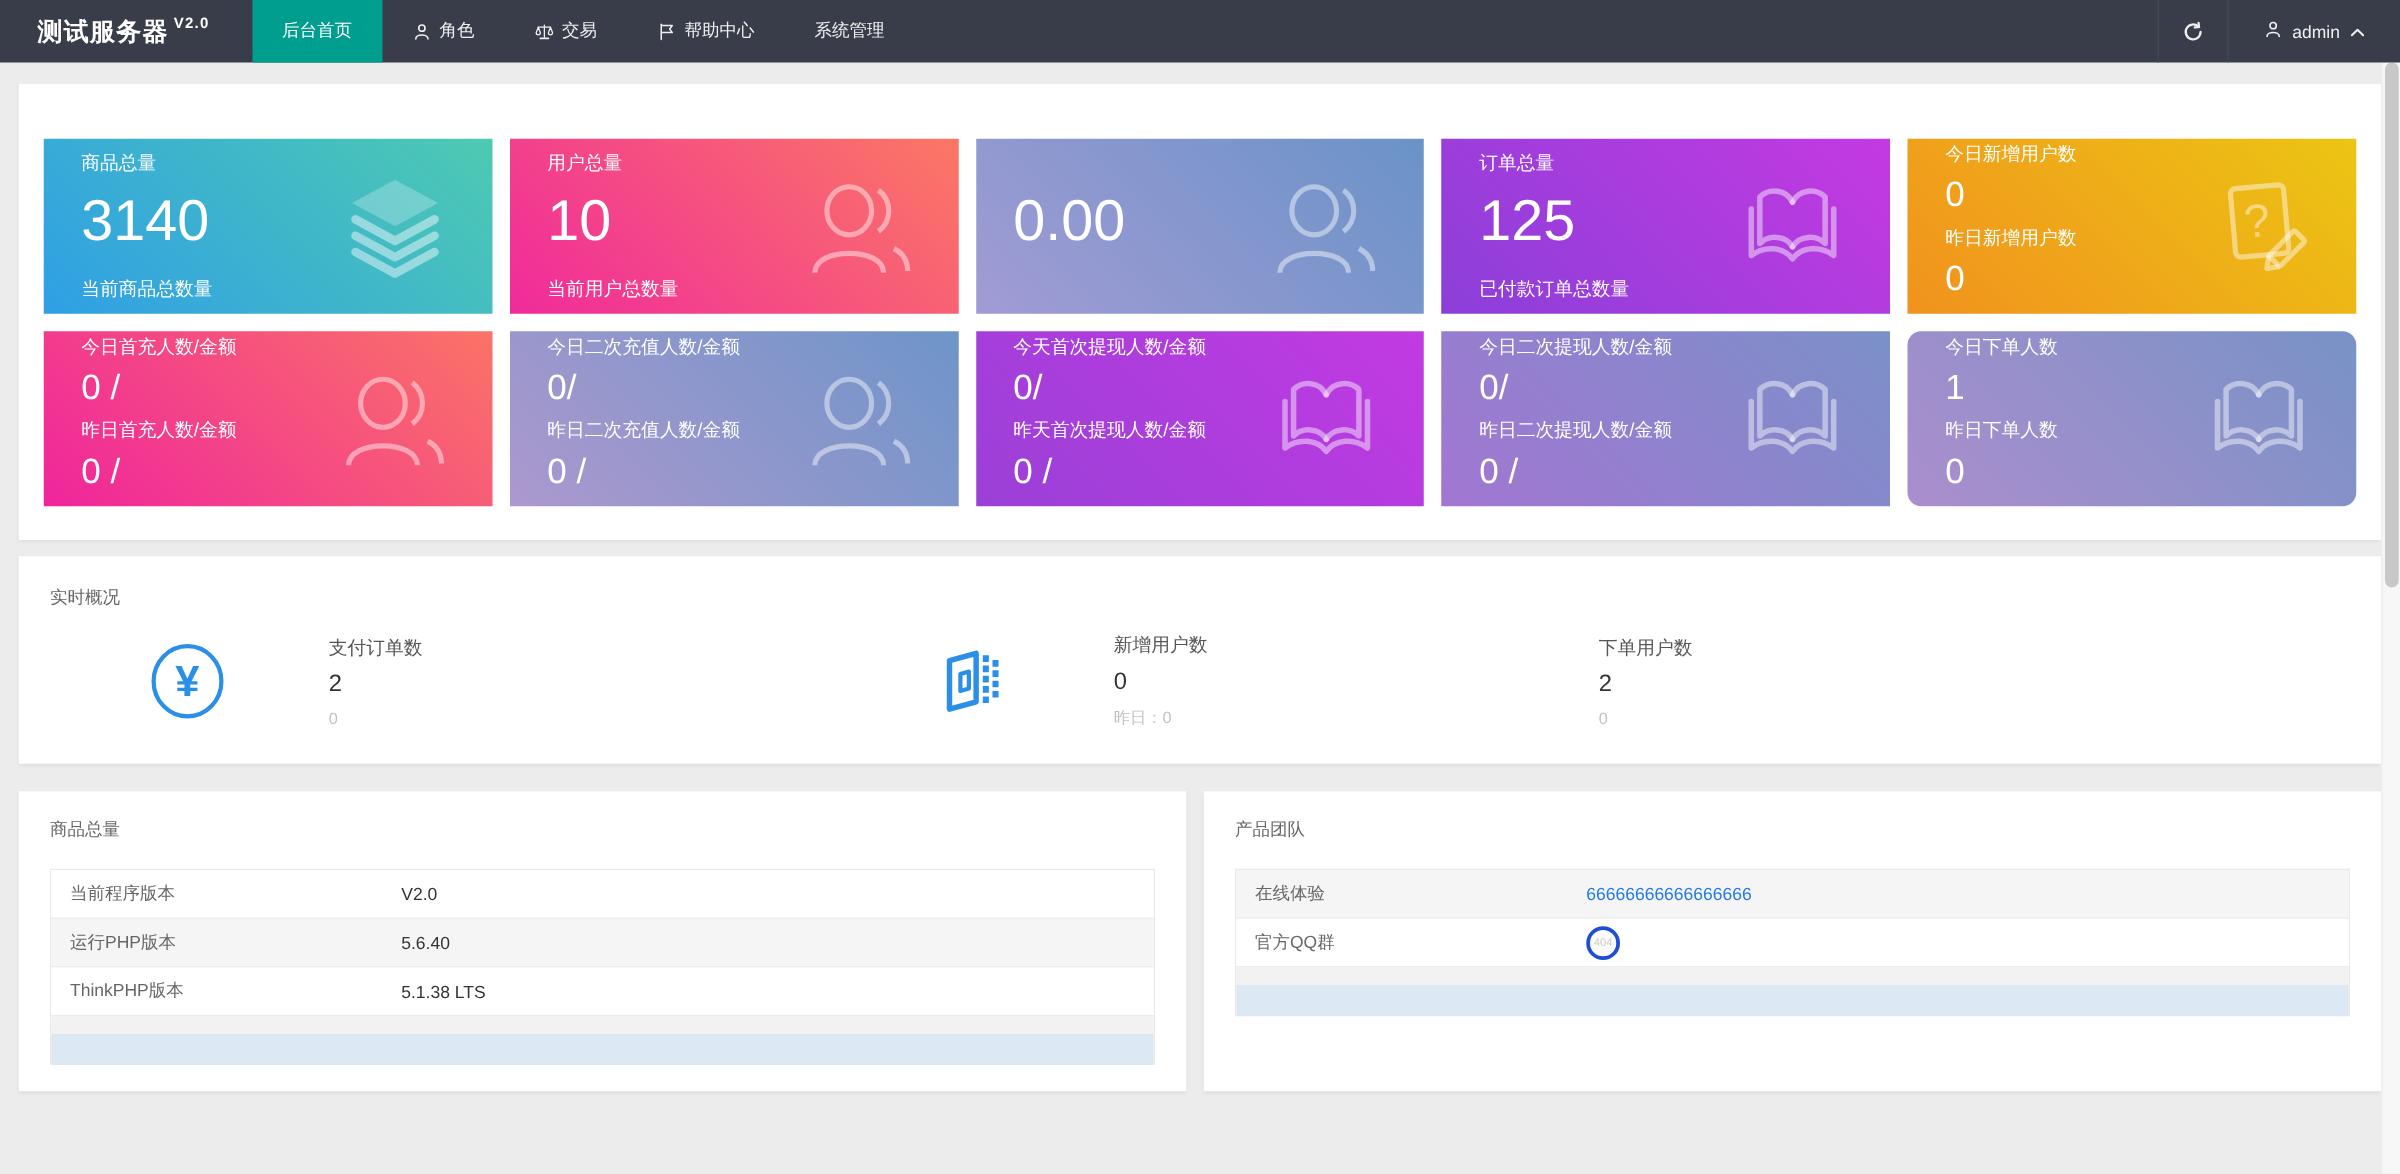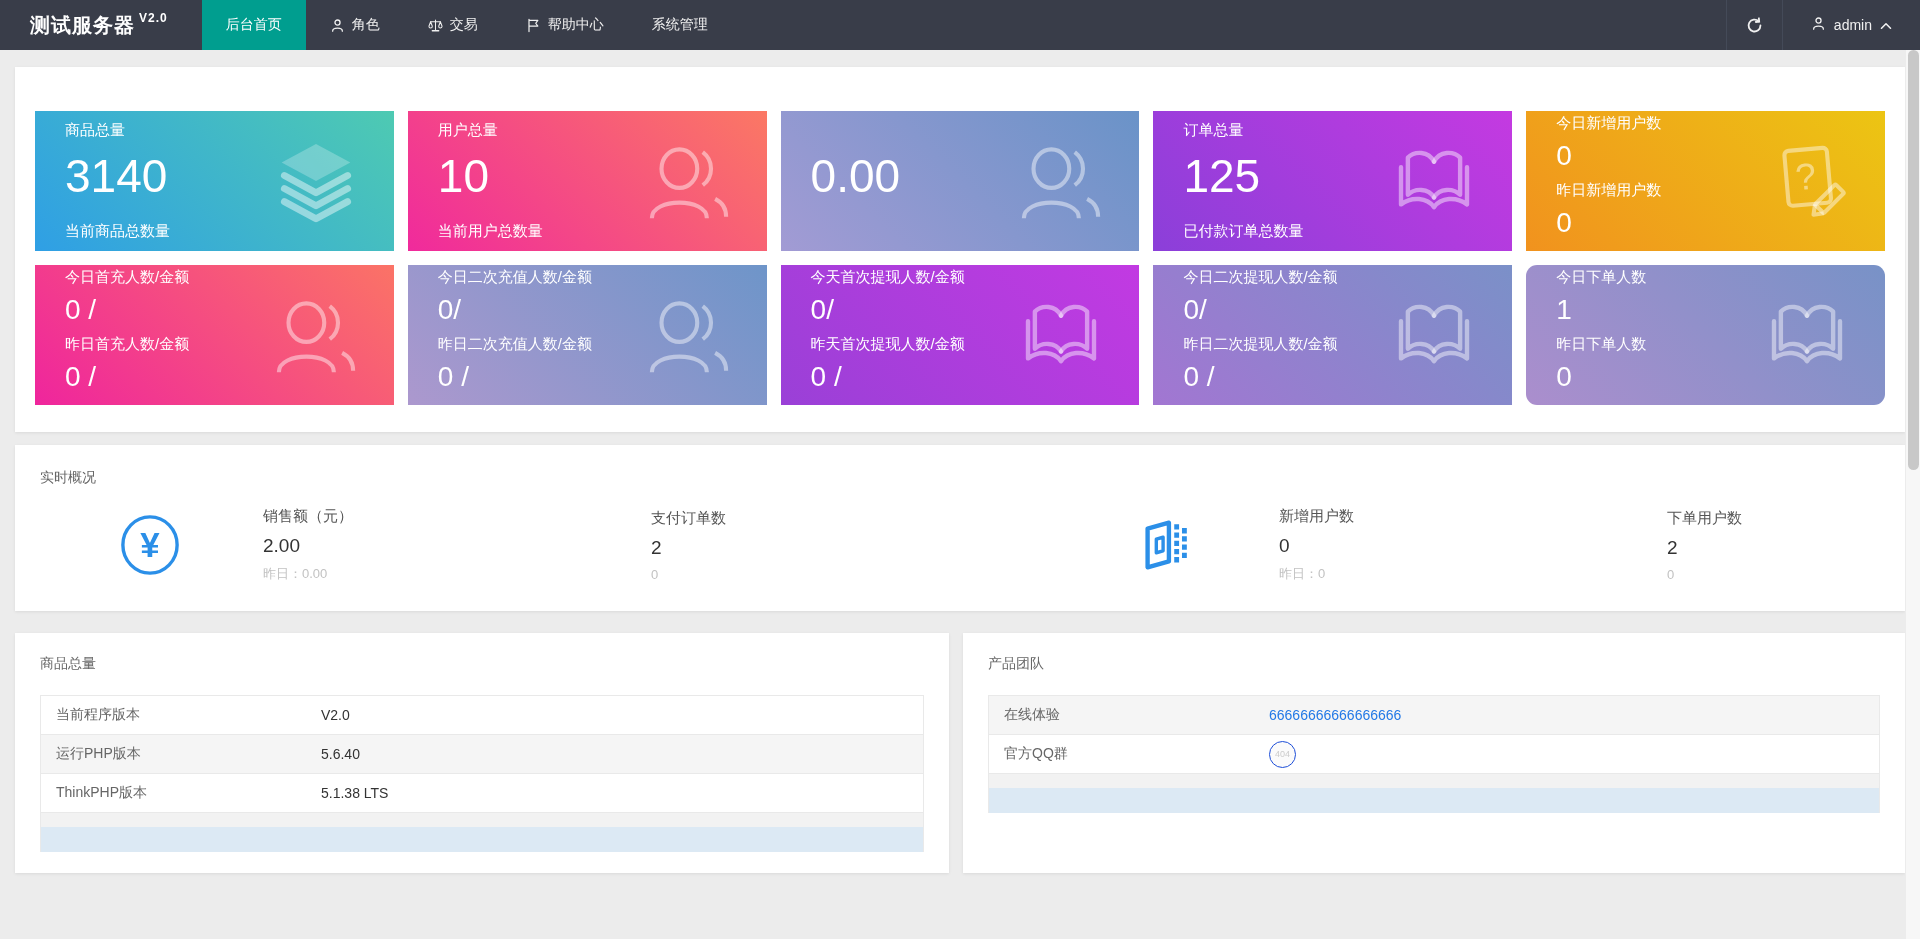--- a/index.html
+++ b/index.html
@@ -55,21 +55,21 @@
   
   .bottom-row { display:flex; gap:14px; }
   .panel.sys { width:934px; flex:none; height:240px; padding:22px 25px; }
   .panel.team { flex:1; height:240px; padding:22px 25px; }
   .info-table { margin-top:22px; border:1px solid #e9e9e9; border-bottom:none; }
   .trow { display:flex; align-items:center; height:39px; border-bottom:1px solid #e9e9e9; font-size:14px; background:#fff; }
   .trow.striped { background:#f5f5f5; }
   .tlabel { width:280px; padding-left:15px; color:#666; position:relative; }
   .tvalue { flex:1; color:#333; }
   .tlink { color:var(--link-blue,#2379e6); text-decoration:none; cursor:pointer; }
-  .badge-circle { display:inline-flex; align-items:center; justify-content:center; width:27px; height:27px; border-radius:50%; border:1px solid #1d4ed8; background:#fbfbfb; color:#ccc; font-size:9px; }
+  .badge-circle { display:inline-flex; align-items:center; justify-content:center; width:27px; height:27px; border-radius:50%; border:3px solid #1d4ed8; background:#fbfbfb; color:#ccc; font-size:9px; }
   .trow.partial { border-bottom:none; background:linear-gradient(180deg,#f2f2f2 0,#f2f2f2 14px,#dce9f4 14px,#dce9f4 100%); }
 
   
   .sb-track { position:absolute; top:50px; right:0; bottom:0; width:15px; background:#f7f7f7; border-left:1px solid #ececec; }
   .sb-thumb { position:absolute; top:0; left:2px; width:11px; height:420px; border-radius:6px; background:#c8c8c8; }
 
   .icon { display:inline-flex; }
 </style>
 </head>
 <body>
@@ -318,25 +318,20 @@
     <div class="panel-title">实时概况</div>
     <div class="rt-row">
         <div class="rt-group">
           <span class="icon rt-icon">
             <svg viewBox="0 0 64 64">
               <ellipse cx="32" cy="32" rx="28" ry="29" fill="none" stroke="currentColor" stroke-width="3.5"></ellipse>
               <text x="32" y="44" text-anchor="middle" font-size="36" font-weight="bold" fill="currentColor" stroke="none">¥</text>
             </svg>
           </span>
           <div class="rt-stat">
-            <div class="rt-label">销售额（元）</div>
-            <div class="rt-value">2.00</div>
-            <div class="rt-sub">昨日：0.00</div>
-          </div>
-          <div class="rt-stat">
             <div class="rt-label">支付订单数</div>
             <div class="rt-value">2</div>
             <div class="rt-sub">0</div>
           </div>
         </div>
         <div class="rt-group">
           <span class="icon rt-icon">
             <svg viewBox="0 0 64 64">
               <g fill="none" stroke="currentColor" stroke-width="4.5" stroke-linejoin="round">
                 <path d="M13 15 L35 9 L35 49 L13 55 Z"></path>

